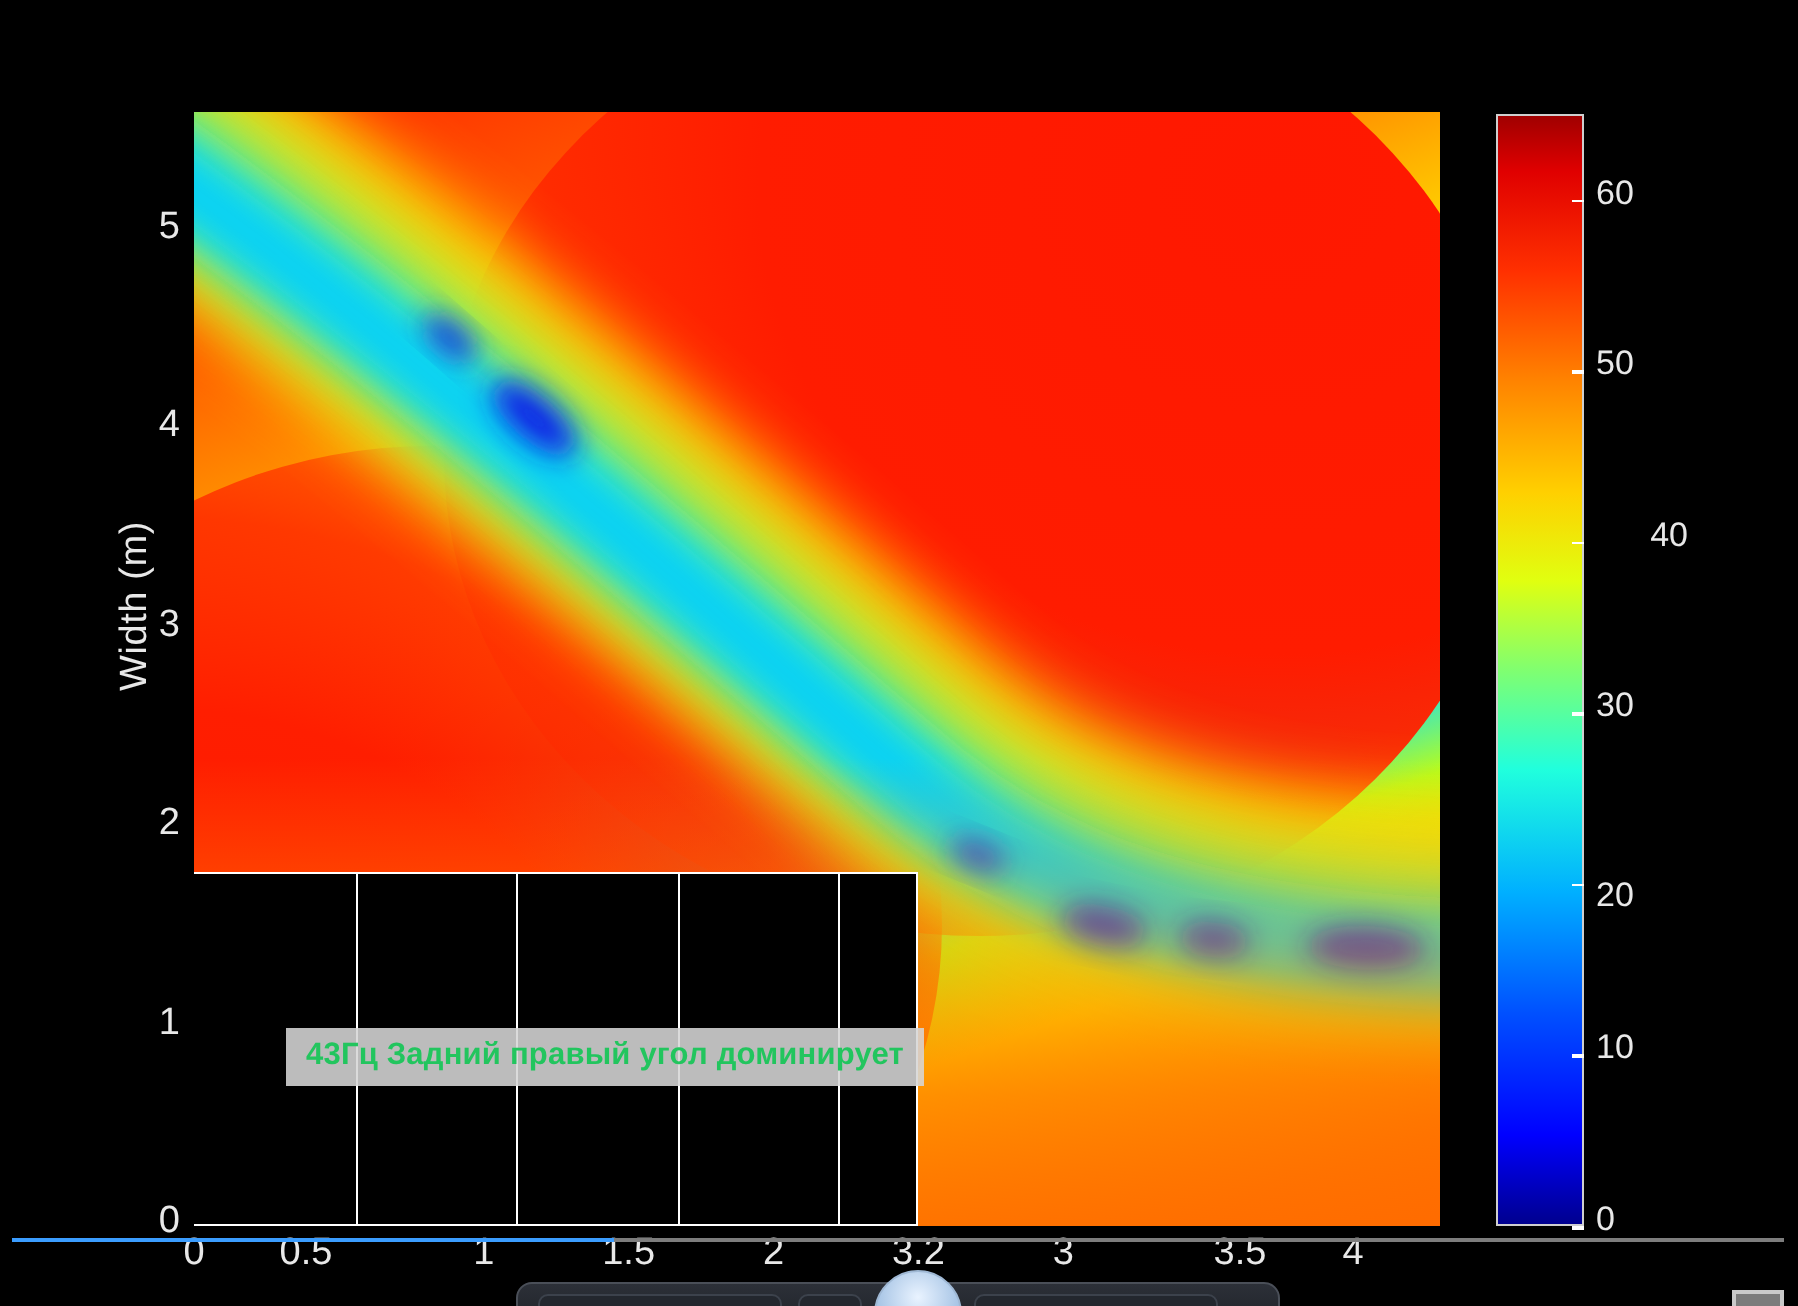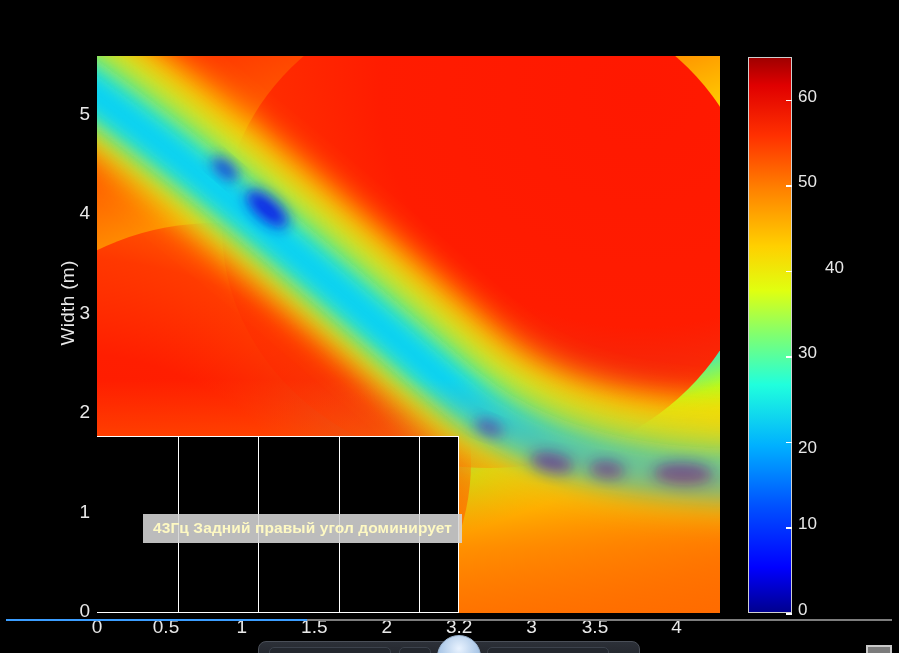--- a/index.html
+++ b/index.html
@@ -175,21 +175,21 @@
     height: 1px;
     background: #ffffff;
   }
 
   
   #annotation-box {
     position: absolute;
     left: 143px; top: 484px;
     padding: 5px 10px 6px 10px;
     background: rgba(214,214,214,0.88);
-    color: #fef9c3;
+    color: #22c55e;
     font-size: 15.5px;
     font-weight: bold;
     white-space: nowrap;
     letter-spacing: 0.1px;
   }
 
   
   .ytick {
     position: absolute;
     right: 0;
@@ -328,27 +328,27 @@
     <div class="ytick" style="top: 544px;">0</div>
         <div class="ytick" style="top: 444.536px;">1</div>
         <div class="ytick" style="top: 345.071px;">2</div>
         <div class="ytick" style="top: 245.607px;">3</div>
         <div class="ytick" style="top: 146.143px;">4</div>
         <div class="ytick" style="top: 46.6786px;">5</div>
       </div>
 
     <div id="xtick-wrap">
         <div class="xtick" style="left: 0px;">0</div>
-        <div class="xtick" style="left: 69px;">0.5</div>
+        <div class="xtick" style="left: 56px;">0.5</div>
         <div class="xtick" style="left: 144.884px;">1</div>
         <div class="xtick" style="left: 217.326px;">1.5</div>
         <div class="xtick" style="left: 289.767px;">2</div>
         <div class="xtick" style="left: 362.209px;">3.2</div>
         <div class="xtick" style="left: 434.651px;">3</div>
-        <div class="xtick" style="left: 498px; text-align: center;">3.5</div>
+        <div class="xtick" style="left: 523px; text-align: center;">3.5</div>
         <div class="xtick" style="left: 579.535px;">4</div>
       </div>
 
     <div id="plot-area">
       <div id="heat-canvas">
         <div id="heat-base"></div>
         <div id="heat-upper-right"></div>
         <div id="heat-lower-left"></div>
 
         <svg id="heat-band" viewBox="0 0 623 557" preserveAspectRatio="none">

